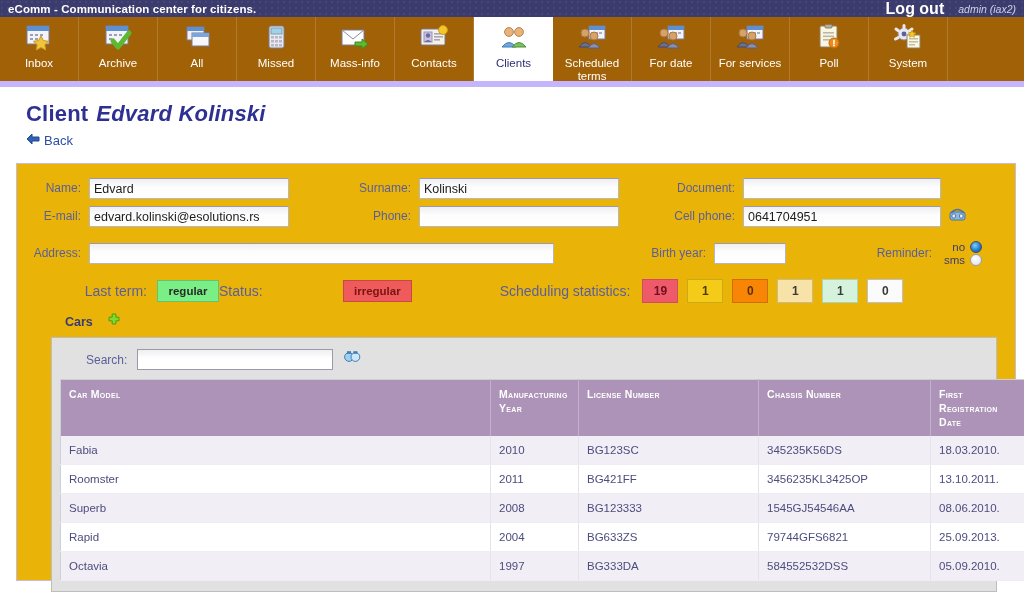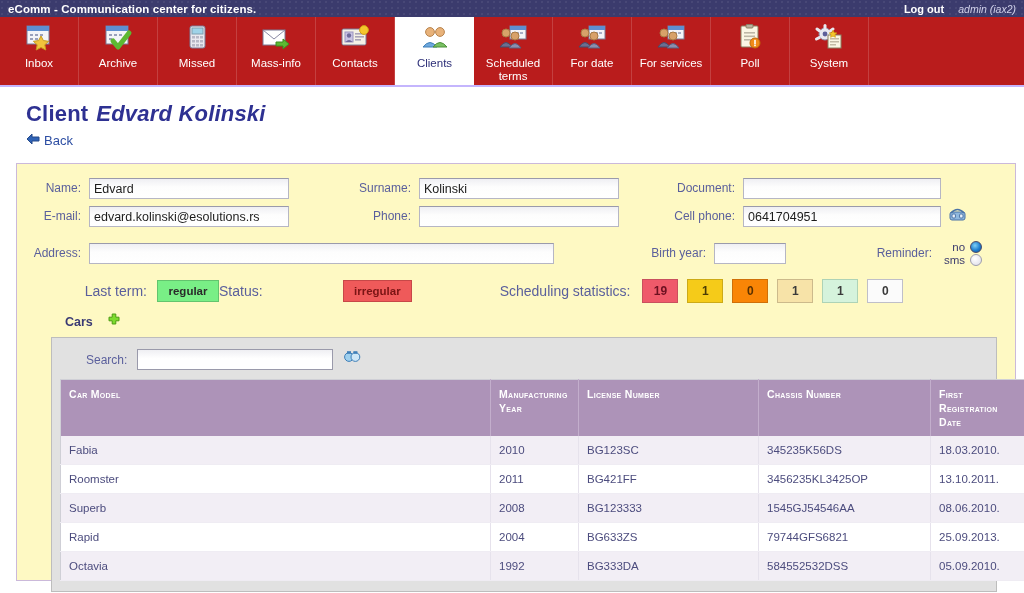--- a/index.html
+++ b/index.html
@@ -32,34 +32,34 @@
   }
   .titlebar .right {
     margin-left: auto;
     display: flex;
     align-items: center;
     gap: 14px;
     white-space: nowrap;
     overflow: hidden;
   }
   .titlebar .logout {
-    font-size: 11px; font-weight: bold; color: #ffffff;
+    font-size: 16px; font-weight: bold; color: #ffffff;
     text-decoration: none;
   }
   .titlebar .user {
     font-size: 10.5px; font-style: italic; color: #cfd0e8;
   }
 
   
   .nav {
     height: 70px;
-    background: #b91c1c;
+    background: #a16207;
     display: flex;
     align-items: stretch;
-    border-bottom: 2px solid #c4b5fd;
+    border-bottom: 6px solid #c4b5fd;
   }
   .nav-item {
     width: 79px;
     flex: 0 0 auto;
     display: flex;
     flex-direction: column;
     align-items: center;
     justify-content: flex-start;
     padding-top: 6px;
     position: relative;
@@ -96,21 +96,21 @@
   .page-title .tname { margin-left: 8px; font-style: italic; }
   .back-link {
     display: inline-flex; align-items: center; gap: 4px;
     margin-top: 6px; cursor: pointer;
     font-size: 13px; color: #2d4ea3; text-decoration: none;
   }
 
   
   .panel {
     margin: 14px 8px 0 16px;
-    background: #fef9c3;
+    background: #eab308;
     border: 1px solid #cbb9da;
     padding: 10px 0 12px 0;
     height: 418px;
   }
 
   .form-rows { padding: 4px 10px 0 10px; }
 
   .frow { display: flex; align-items: center; margin-bottom: 7px; }
 
   .lbl {
@@ -300,20 +300,31 @@
             <rect x="12" y="11" width="3" height="2"></rect>
             <rect x="17" y="11" width="3" height="2"></rect>
             <rect x="7" y="15" width="3" height="2"></rect>
           </g>
         <path d="M11 18 L16 24 L27 10" fill="none" stroke="#5db832" stroke-width="5" stroke-linecap="round" stroke-linejoin="round"></path>
       </svg>
     </span>
     <span class="nav-label">Archive</span>
   </div>
 
+  <div class="nav-item">
+    <span class="nav-icon">
+      <svg width="32" height="30" viewBox="0 0 32 30">
+        <rect x="6" y="4" width="17" height="13" fill="#f0f0f6" stroke="#7a7a96"></rect>
+        <rect x="6" y="4" width="17" height="4" fill="#5e8fd0"></rect>
+        <rect x="11" y="10" width="17" height="13" fill="#f8f8fc" stroke="#7a7a96"></rect>
+        <rect x="11" y="10" width="17" height="4" fill="#7aa6dd"></rect>
+      </svg>
+    </span>
+    <span class="nav-label">All</span>
+  </div>
 
   <div class="nav-item">
     <span class="nav-icon">
       <svg width="32" height="30" viewBox="0 0 32 30">
         <rect x="9" y="3" width="15" height="22" rx="2" fill="#e9e9ef" stroke="#7a7a96"></rect>
         <rect x="11" y="5" width="11" height="6" fill="#9fd3e8" stroke="#7f9fb0"></rect>
         <g fill="#b8b8c6">
             <rect x="11" y="13" width="3" height="2.5"></rect>
             <rect x="15" y="13" width="3" height="2.5"></rect>
             <rect x="19" y="13" width="3" height="2.5"></rect>
@@ -616,21 +627,21 @@
           </tr>
           <tr>
             <td>Rapid</td>
             <td>2004</td>
             <td>BG633ZS</td>
             <td>79744GFS6821</td>
             <td>25.09.2013.</td>
           </tr>
           <tr>
             <td>Octavia</td>
-            <td>1992</td>
+            <td>1997</td>
             <td>BG333DA</td>
             <td>584552532DSS</td>
             <td>05.09.2010.</td>
           </tr>
         </tbody>
       </table>
     </div>
   </div>
 </div>
 

